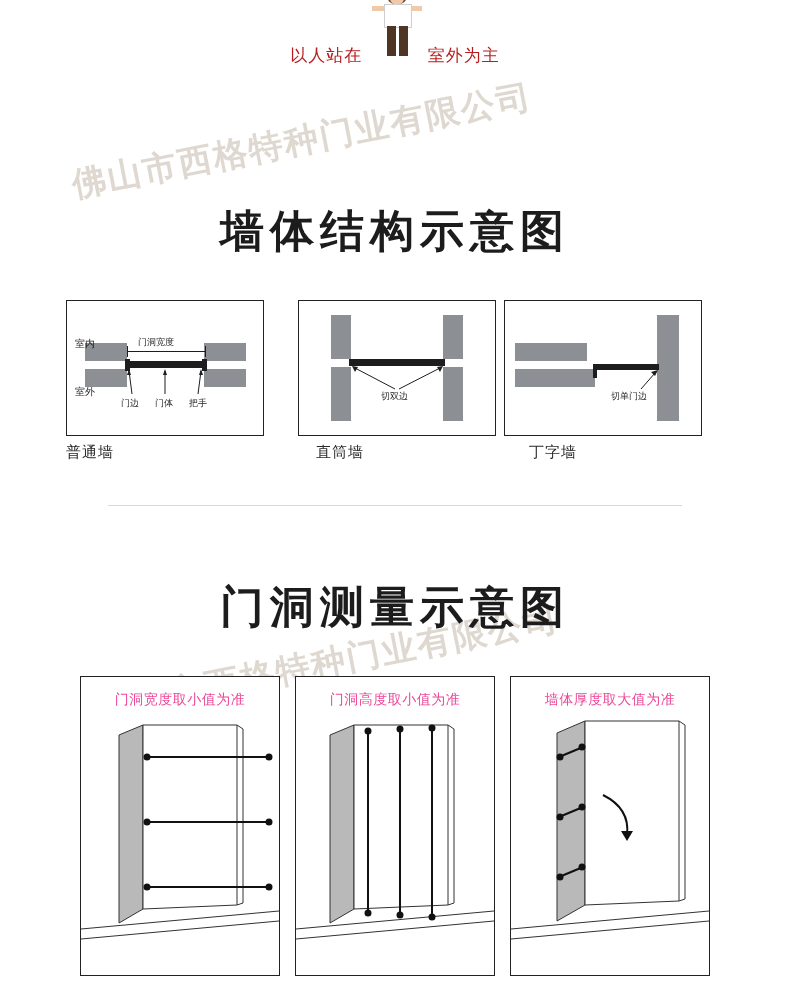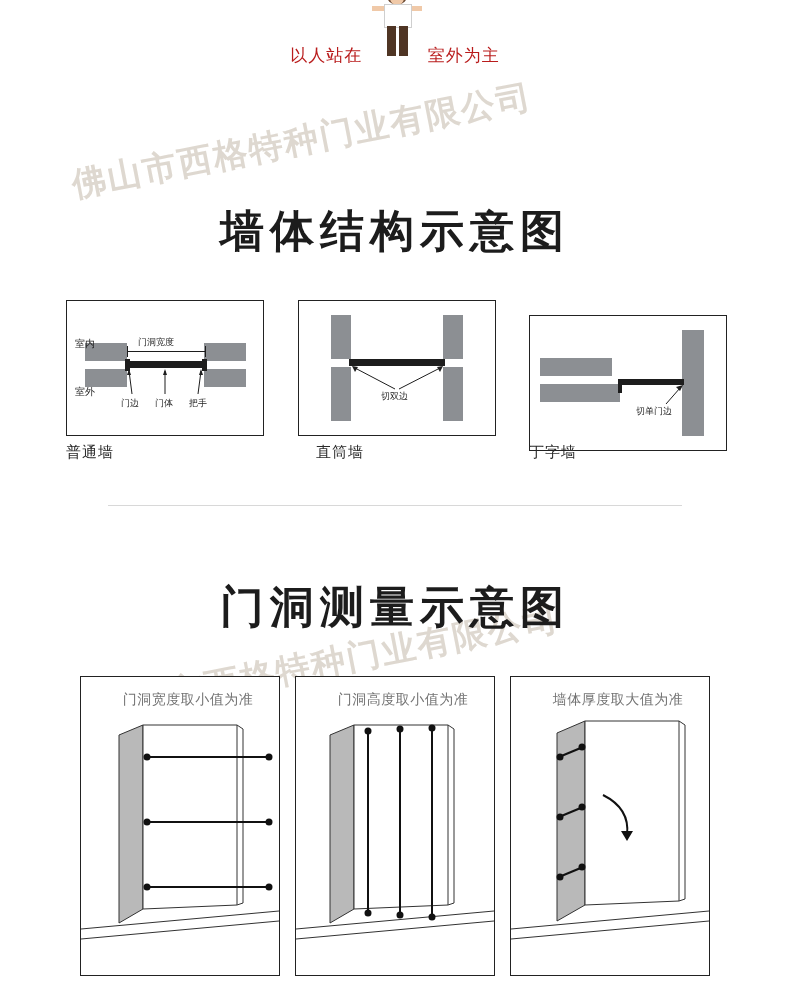--- a/index.html
+++ b/index.html
@@ -122,21 +122,21 @@
   .wall-card {
     position: absolute;
     width: 196px;
     height: 134px;
     border: 1px solid #222;
     background: transparent;
     overflow: hidden;
   }
   .wall-card.c1 { left: 0px; }
   .wall-card.c2 { left: 232px; }
-  .wall-card.c3 { left: 463px; margin-top: 15px; }
+  .wall-card.c3 { left: 438px; }
 
   .wall-caption {
     position: absolute;
     top: 143px;
     width: 196px;
     font-size: 15px;
     color: #2a2a2a;
     letter-spacing: 1px;
   }
   .wall-caption.c1 { left: 0px; }
@@ -170,25 +170,25 @@
     overflow: hidden;
     background: #fff;
   }
   .door-card.d1 { left: 0px; }
   .door-card.d2 { left: 215px; }
   .door-card.d3 { left: 430px; }
 
   .door-head {
     position: absolute;
     top: 14px;
-    left: 8px;
+    left: 0;
     width: 198px;
     text-align: center;
     font-size: 14px;
-    color: #737373;
+    color: #ec4899;
     letter-spacing: .5px;
   }
   svg { display: block; }
 </style>
 </head>
 <body>
 
 <div class="watermark wm1">佛山市西格特种门业有限公司</div>
 <div class="watermark wm2">佛山市西格特种门业有限公司</div>
 

